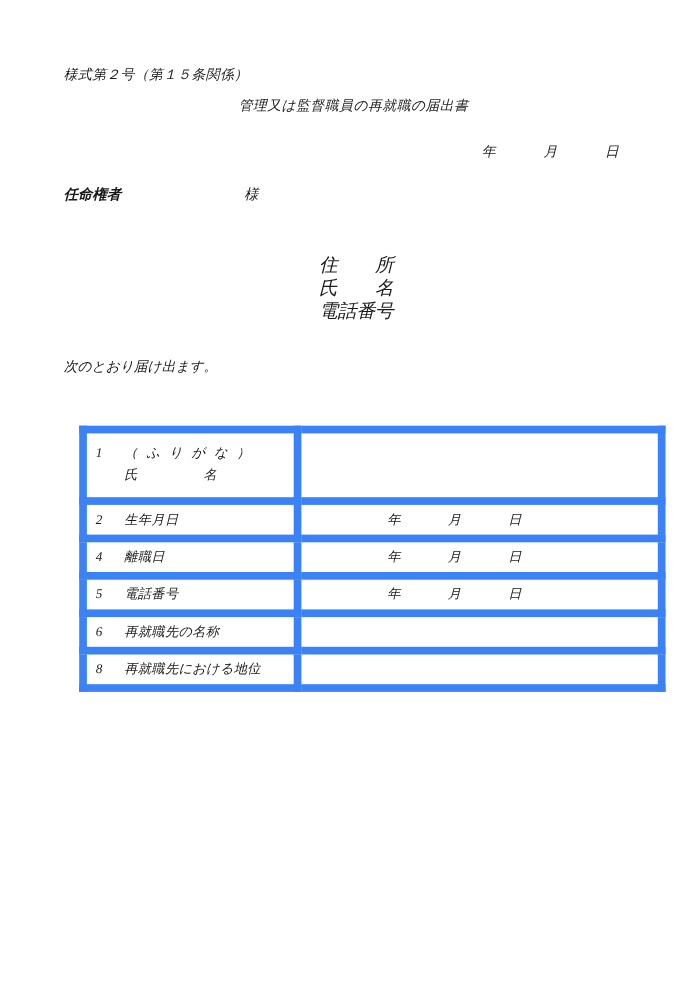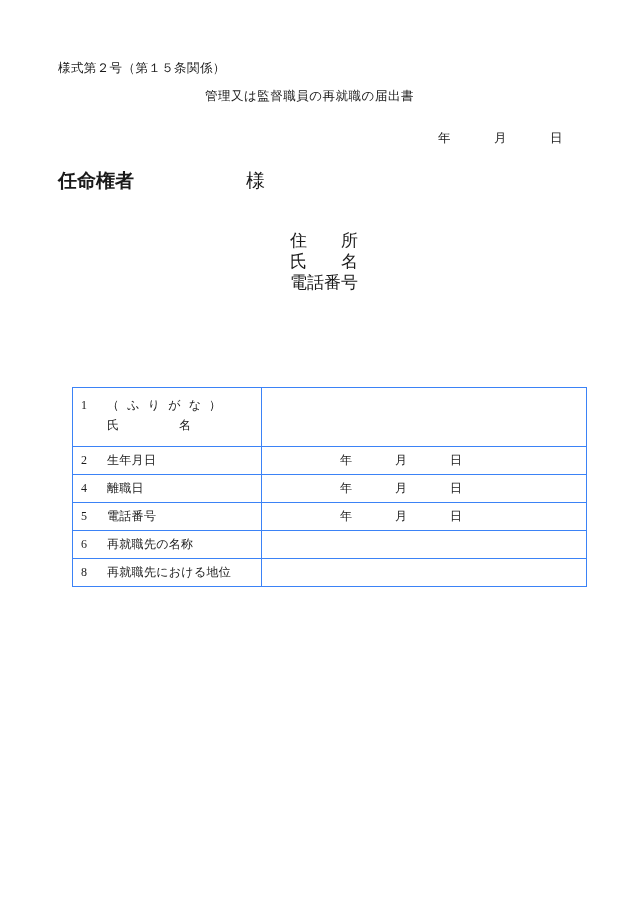--- a/index.html
+++ b/index.html
@@ -12,34 +12,35 @@
     font-family: "Liberation Serif", "DejaVu Serif", serif;
     color: #1a1a1a;
     -webkit-font-smoothing: antialiased;
   }
   .page {
     position: relative;
     width: 630px;
     height: 742px;
     background: #ffffff;
     overflow: hidden;
+    font-style: italic;
   }
 
   
   .form-no {
     position: absolute;
     left: 58px;
     top: 60px;
     font-size: 12.5px;
     letter-spacing: 0.4px;
     white-space: nowrap;
   }
   .doc-title {
     position: absolute;
-    left: 205px;
+    left: 217px;
     top: 88px;
     font-size: 12.5px;
     letter-spacing: 0.5px;
     white-space: nowrap;
     text-align: right;
   }
 
   
   .date-line {
     position: absolute;
@@ -54,21 +55,21 @@
   }
   .date-line .g:last-child {
     width: auto;
   }
 
   
   .addressee {
     position: absolute;
     left: 58px;
     top: 168px;
-    font-size: 19px;
+    font-size: 13px;
     font-weight: bold;
     white-space: nowrap;
   }
   .addressee .sama {
     display: inline-block;
     margin-left: 112px;
     font-weight: normal;
   }
 
   
@@ -104,21 +105,21 @@
   
   .form-table {
     position: absolute;
     left: 72px;
     top: 387px;
     width: 504px;
     border-collapse: collapse;
     table-layout: fixed;
   }
   .form-table td {
-    border: 1px solid #3b82f6;
+    border: 7px solid #3b82f6;
     font-size: 12px;
     padding: 0;
     vertical-align: middle;
   }
   .form-table td.label {
     width: 180px;
     height: 27px;
     padding-left: 8px;
   }
   .form-table td.value {
@@ -186,20 +187,21 @@
     <span>任命権者</span><span class="sama">様</span>
   </div>
 
   <div class="sender">
     <div>住　　所</div>
     <div>氏　　名</div>
     <div>電話番号</div>
   </div>
 
   <div class="body-text">
+    <div class="l2">次のとおり届け出ます。</div>
   </div>
 
   <table class="form-table">
     <tbody>
       <tr class="tall">
         <td class="label">
           <div class="furi-cell">
             <div class="furi-line1"><span class="row-num">1</span><span>（ ふ り が な ）</span></div>
             <div class="name-line"><span class="sei">氏</span><span>名</span></div>
           </div>

